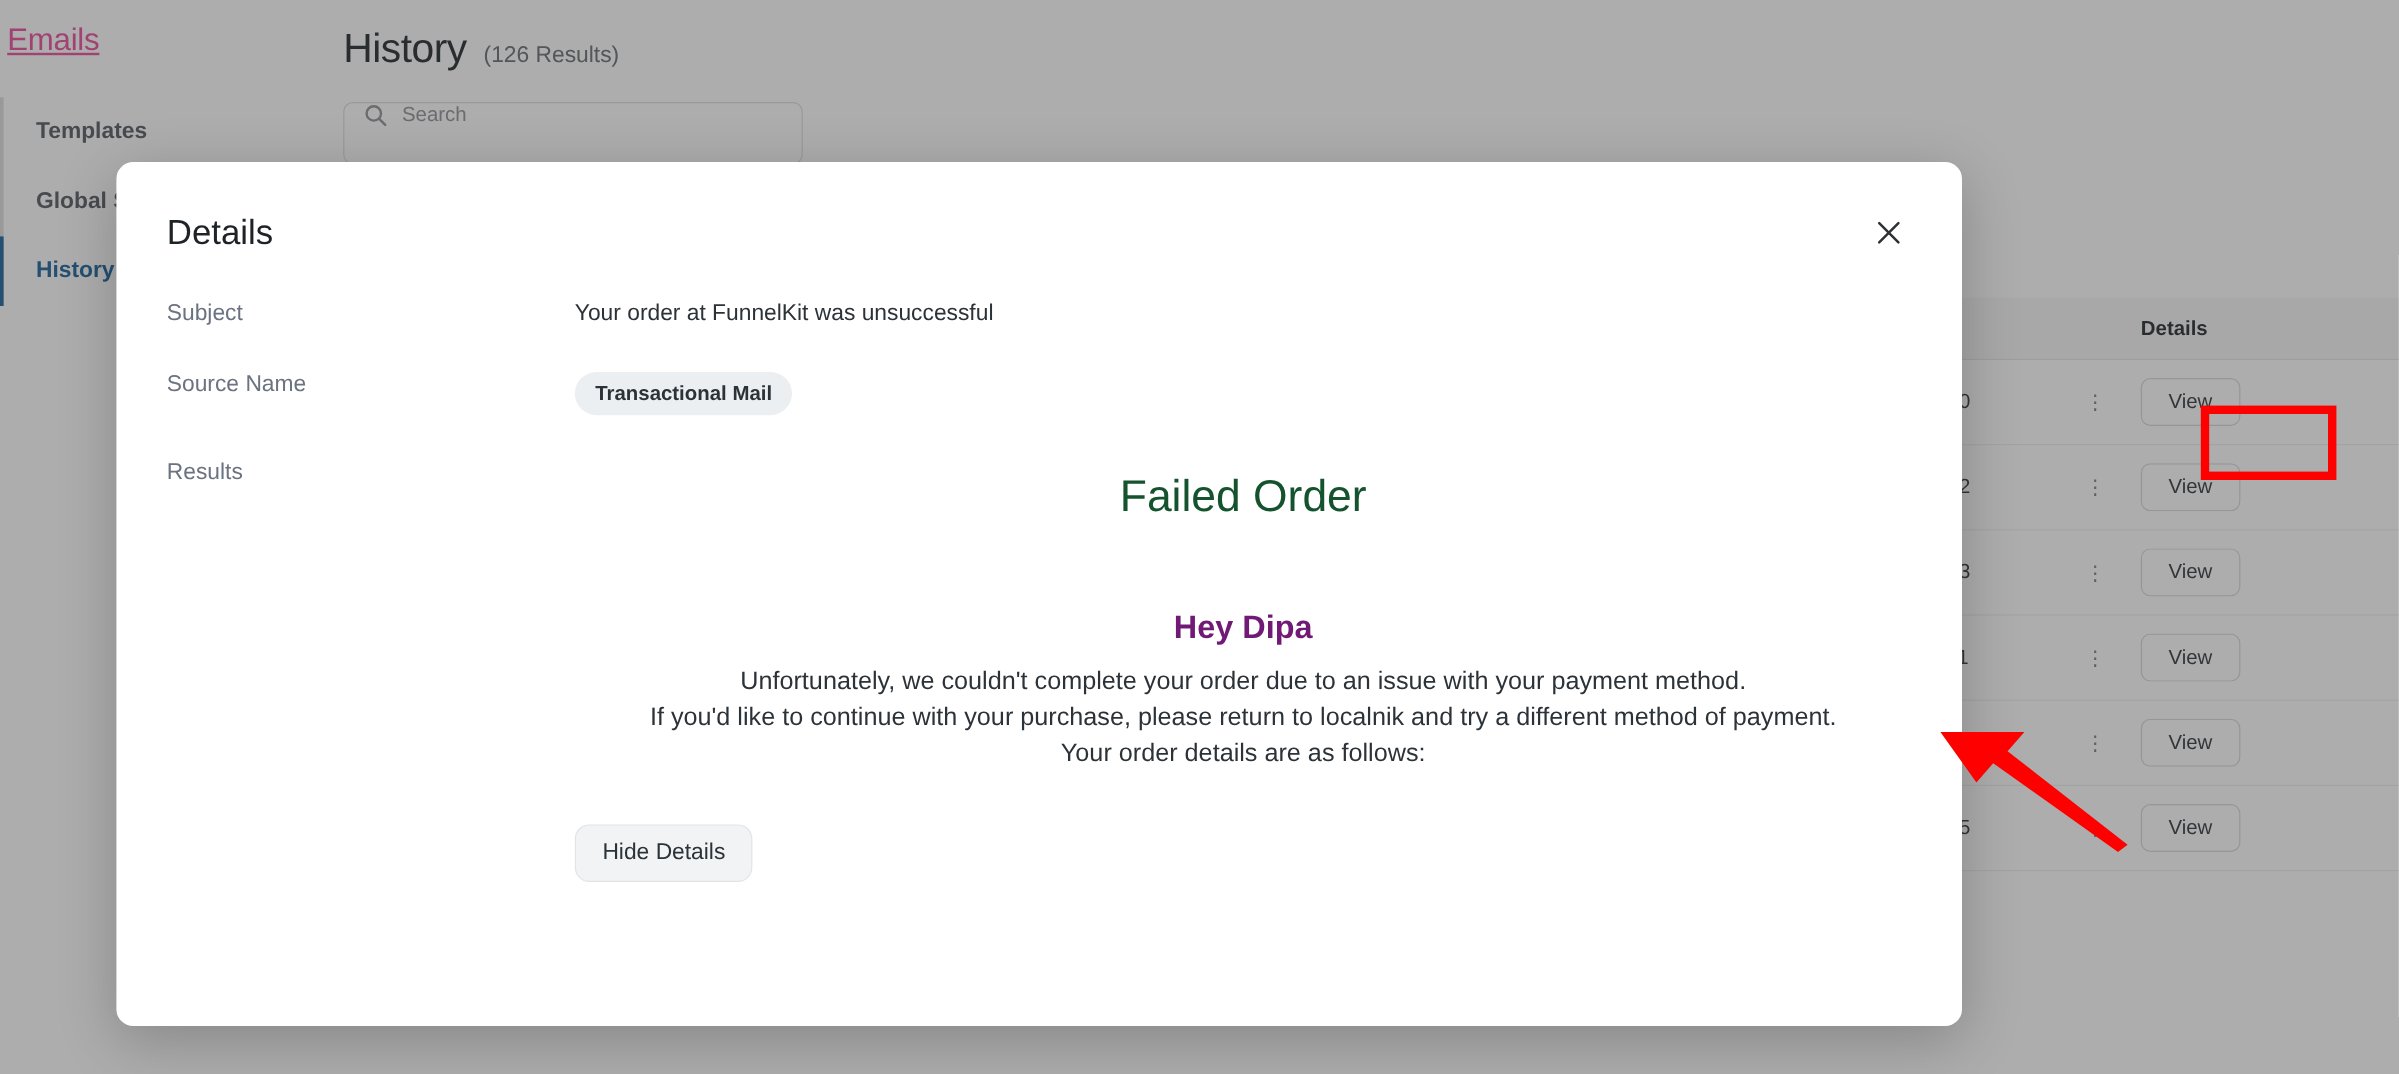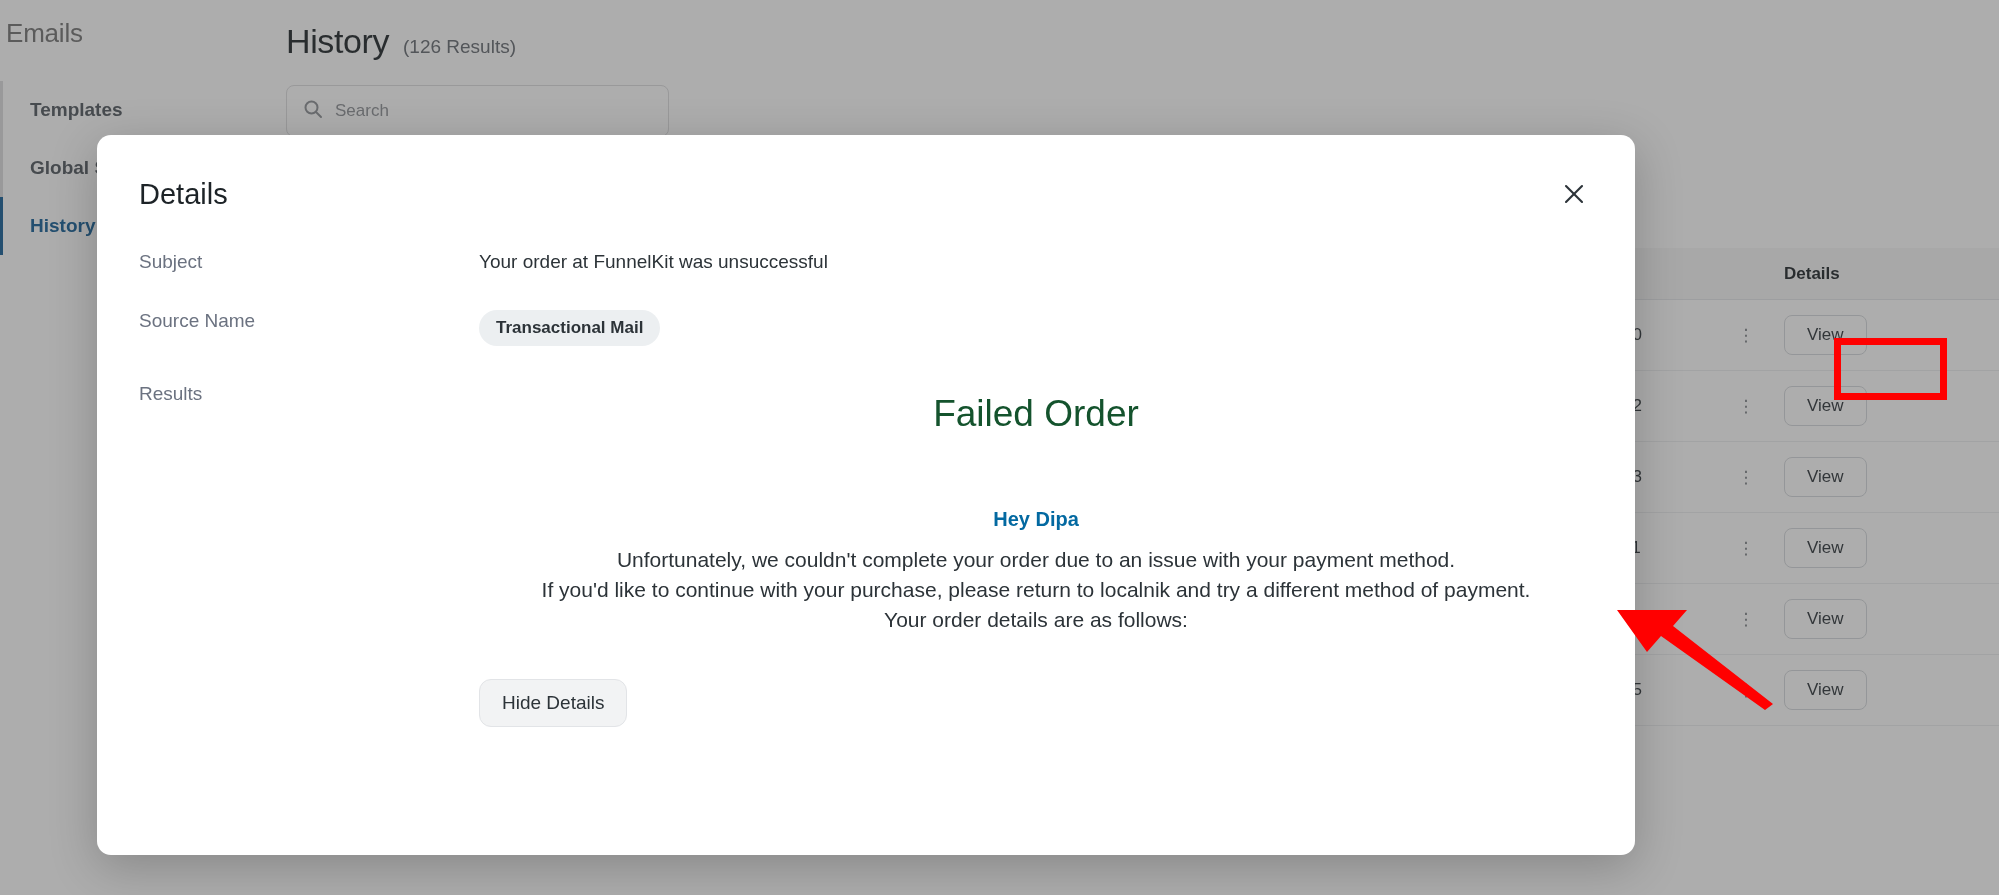--- a/index.html
+++ b/index.html
@@ -30,25 +30,26 @@
   #sidebar {
     position: absolute;
     left: 0; top: 0;
     width: 268px;
     height: 895px;
     background: #ffffff;
     padding-top: 18px;
   }
   .sidebar-title {
     font-size: 26px;
-    color: #737373;
+    color: #ec4899;
     font-weight: 400;
     padding-left: 6px;
     margin-bottom: 32px;
     letter-spacing: -0.2px;
+    text-decoration: underline;
   }
   .sidebar-list { border-left: 3px solid #dcdcde; }
   .sidebar-item {
     font-size: 19px;
     color: #50575e;
     font-weight: 700;
     padding: 0 0 0 27px;
     height: 58px;
     display: flex;
     align-items: center;
@@ -86,21 +87,21 @@
     font-weight: 400;
   }
 
   .search-box {
     margin: 24px 0 0 18px;
     width: 383px;
     height: 52px;
     border: 1px solid #dcdcde;
     border-radius: 8px;
     display: flex;
-    align-items: center;
+    align-items: flex-start;
     padding: 0 16px;
     gap: 12px;
     background: #fff;
   }
   .search-box svg { flex: none; }
   .search-box input {
     border: 0;
     outline: 0;
     font-size: 17px;
     color: #2c3338;
@@ -234,23 +235,23 @@
     text-align: center;
     padding-top: 10px;
   }
   .msg-h1 {
     font-size: 37px;
     font-weight: 400;
     color: #14532d;
     margin-bottom: 73px;
   }
   .msg-h2 {
-    font-size: 20px;
+    font-size: 27px;
     font-weight: 700;
-    color: #0369a1;
+    color: #701a75;
     margin-bottom: 14px;
   }
   .msg-p {
     font-size: 21px;
     color: #2c3338;
     line-height: 1.43;
     max-width: 1095px;
     margin: 0 auto;
   }
   .hide-btn {

